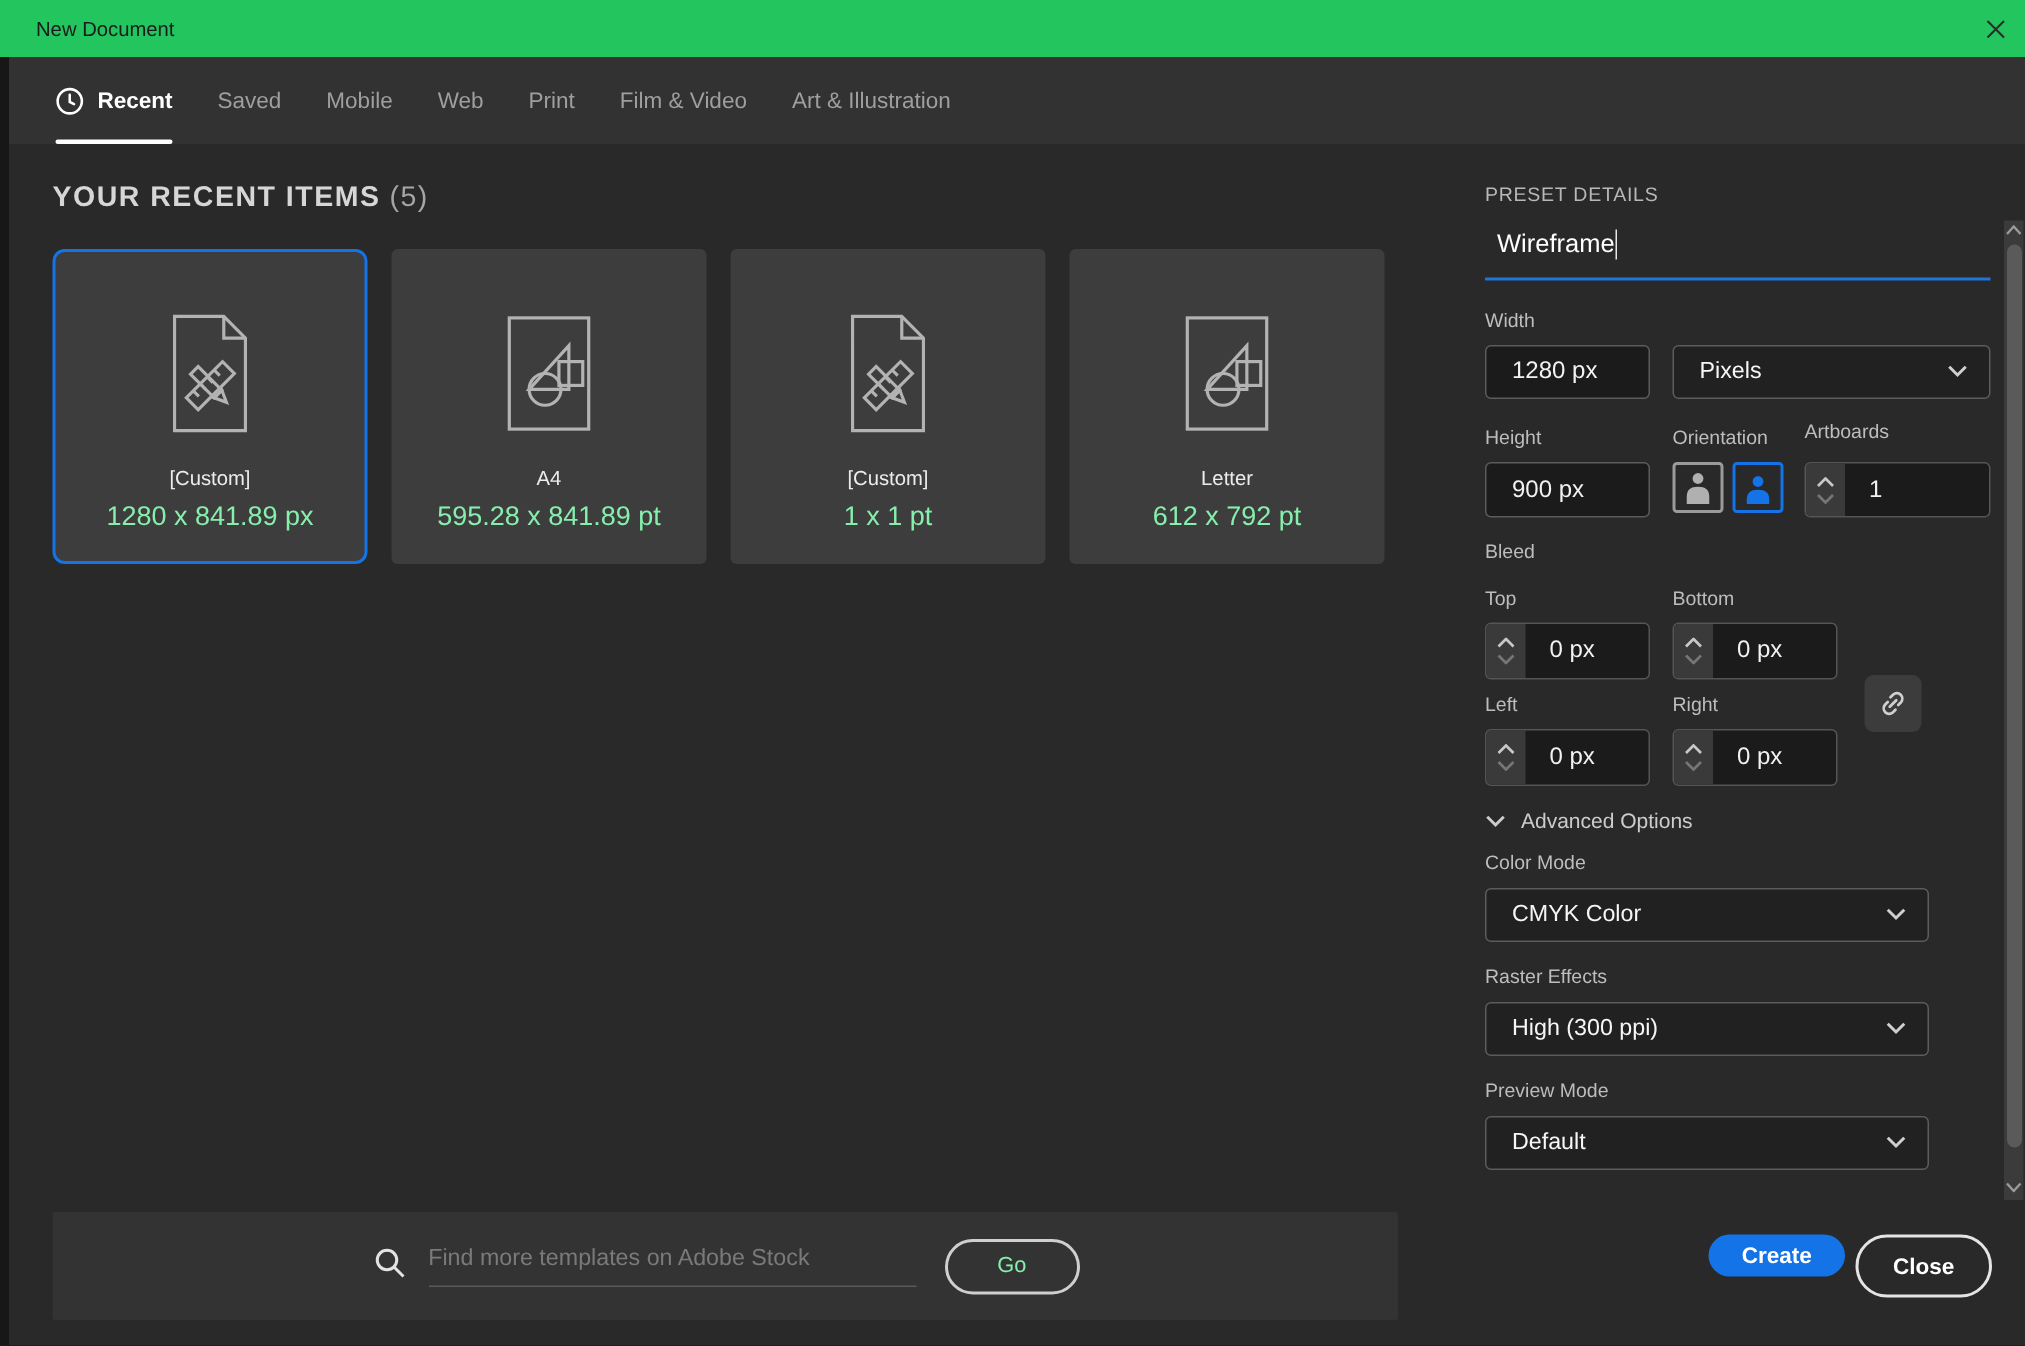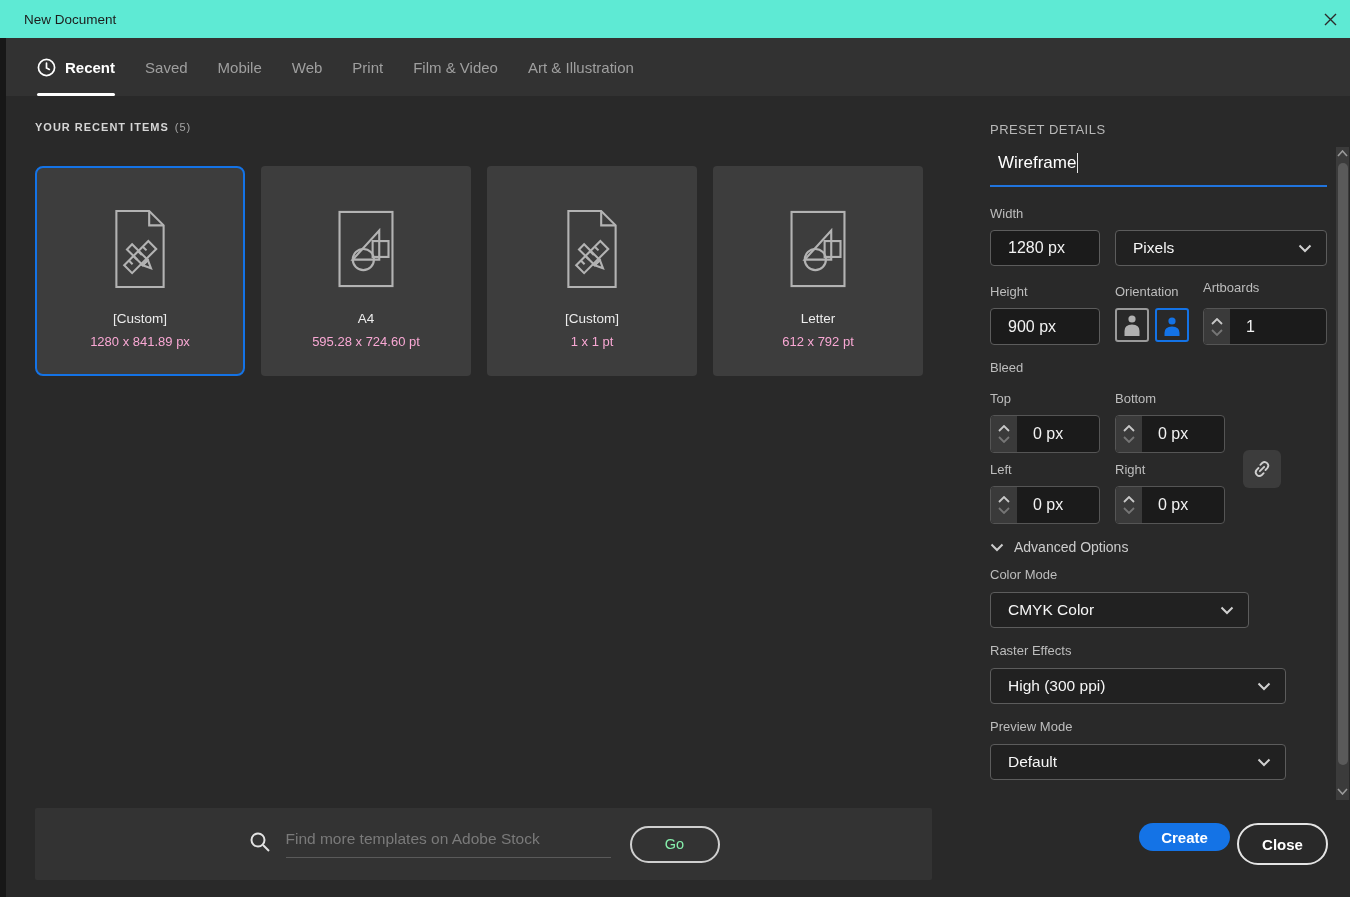--- a/index.html
+++ b/index.html
@@ -1,48 +1,48 @@
 <!DOCTYPE html>
 <html><head>
 <meta charset="utf-8">
 <style>
   * { margin:0; padding:0; box-sizing:border-box; }
   body { background:#111; font-family:"Liberation Sans", sans-serif; }
   .dialog { position:relative; width:1350px; height:897px; background:#292929; overflow:hidden;
             font-family:"Liberation Sans", sans-serif; }
 
   
-  .titlebar { position:absolute; left:0; top:0; width:1350px; height:38px; background:#5eead4;
+  .titlebar { position:absolute; left:0; top:0; width:1350px; height:38px; background:#22c55e;
               display:flex; align-items:center; }
   .titlebar .title { margin-left:24px; font-size:13.5px; color:#1c1c1c; }
   .titlebar .close-x { position:absolute; right:10px; top:9px; width:20px; height:20px;
                        display:flex; align-items:center; justify-content:center; cursor:default; }
 
   
   .tabbar { position:absolute; left:0; top:38px; width:1350px; height:58px; background:#323232;
             display:flex; align-items:center; padding-left:37px; }
   .tab { position:relative; height:58px; display:flex; align-items:center; gap:9px;
          margin-right:30px; color:#9f9f9f; font-size:15px; }
   .tab.active { color:#ffffff; font-weight:bold; }
   .tab.active::after { content:""; position:absolute; left:0; bottom:0; width:100%; height:3px;
                        background:#ffffff; border-radius:2px; }
   .left-edge { position:absolute; left:0; top:38px; width:6px; height:859px; background:#171717; }
 
   
-  .section-heading { position:absolute; left:35px; top:121px; font-size:11px; letter-spacing:1px;
+  .section-heading { position:absolute; left:35px; top:121px; font-size:19px; letter-spacing:1px;
                      color:#d6d6d6; font-weight:bold; }
   .section-heading .count { color:#a5a5a5; font-weight:normal; margin-left:6px; }
   .cards { position:absolute; left:35px; top:166px; display:grid;
            grid-template-columns:repeat(4,210px); gap:16px; }
   .card { width:210px; height:210px; background:#3d3d3d; border-radius:4px; display:flex;
           flex-direction:column; align-items:center; padding-top:38px; }
   .card.selected { border:2.5px solid #1473e6; border-radius:8px; padding-top:36px; }
   .card .icon-box { height:90px; display:flex; align-items:center; justify-content:center; }
   .card .card-name { margin-top:17px; font-size:13.5px; color:#ececec; }
-  .card .card-dims { margin-top:8px; font-size:13px; color:#f9a8d4; }
+  .card .card-dims { margin-top:8px; font-size:18px; color:#86efac; }
   .card svg { stroke:#b3b3b3; fill:none; stroke-width:1.6; }
 
   
   .stock-strip { position:absolute; left:35px; top:808px; width:897px; height:72px; background:#333333;
                  border-radius:2px; display:flex; align-items:center; justify-content:center; }
   .stock-inner { display:flex; align-items:center; }
   .stock-input { width:325px; margin-left:14px; border-bottom:1px solid #5a5a5a; padding-bottom:9px;
                  font-size:15.5px; color:#7a7a7a; }
   .go-btn { margin-left:19px; width:90px; height:37px; border:2px solid #cfcfcf; border-radius:19px;
             color:#86efac; font-size:14.5px; display:flex; align-items:center; justify-content:center;
@@ -168,21 +168,21 @@
 
       <svg class="card-icon icon-shapes-doc" width="76" height="90" viewBox="0 0 56 68">
         <rect x="8" y="6" width="40" height="56"></rect>
         <path d="M18 42 L38 20 L38 42 Z"></path>
         <rect x="33" y="28" width="12" height="12"></rect>
         <circle cx="26" cy="42" r="8"></circle>
       </svg>
 
     </div>
     <div class="card-name">A4</div>
-    <div class="card-dims">595.28 x 724.60 pt</div>
+    <div class="card-dims">595.28 x 841.89 pt</div>
   </div>
 
   <div class="card">
     <div class="icon-box">
       <svg class="card-icon icon-custom-doc" width="84" height="90" viewBox="0 0 64 68">
         <path d="M14 5 L39 5 L50 16 L50 63 L14 63 Z"></path>
         <path d="M39 5 L39 16 L50 16"></path>
         <g transform="rotate(-45 32 40)">
           <rect x="19" y="36" width="26" height="8.5"></rect>
           <path d="M24 36 L24 40 M29 36 L29 40 M34 36 L34 40 M39 36 L39 40"></path>
@@ -338,21 +338,21 @@
     </div>
 
     <div class="abs adv-row" style="left:25px; top:443px;">
       <svg width="14" height="9" viewBox="0 0 14 9" fill="none" stroke="#cccccc" stroke-width="2">
           <path d="M1.5 1.5 L7 7 L12.5 1.5"></path>
         </svg>
       <span>Advanced Options</span>
     </div>
 
     <div class="abs plabel" style="left:25px; top:471px;">Color Mode</div>
-    <div class="abs dropdown" style="left:25px; top:496px; width:259px; height:36px;">
+    <div class="abs dropdown" style="left:25px; top:496px; width:296px; height:36px;">
       <span>CMYK Color</span>
       <span class="dd-chev">
         <svg width="14" height="9" viewBox="0 0 14 9" fill="none" stroke="#d0d0d0" stroke-width="2">
             <path d="M1.5 1.5 L7 7 L12.5 1.5"></path>
           </svg>
       </span>
     </div>
 
     <div class="abs plabel" style="left:25px; top:547px;">Raster Effects</div>
     <div class="abs dropdown" style="left:25px; top:572px; width:296px; height:36px;">

